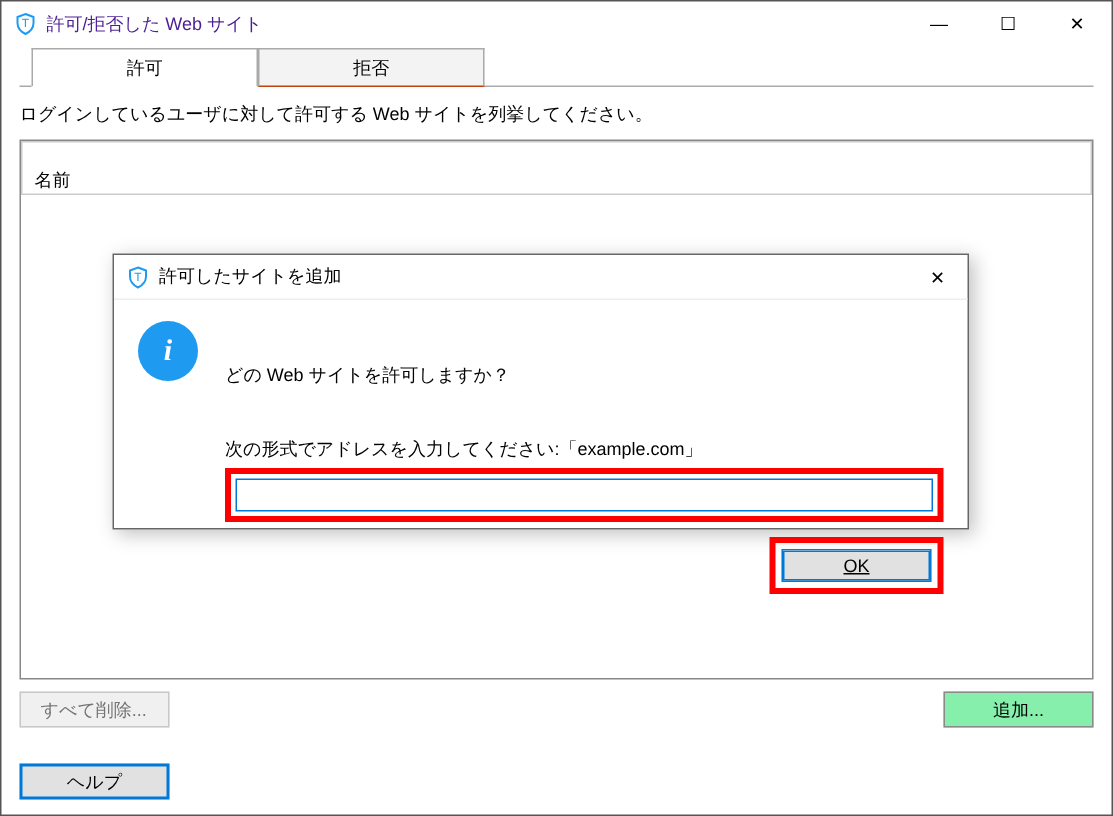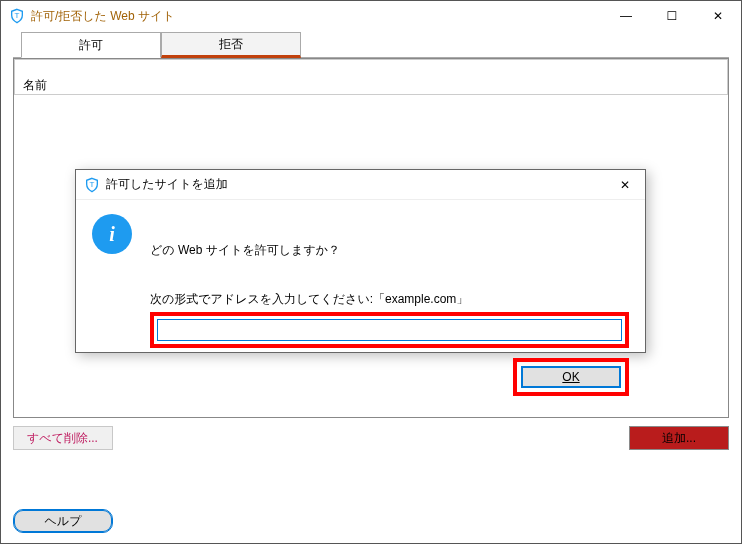--- a/index.html
+++ b/index.html
@@ -1,35 +1,35 @@
 <!DOCTYPE html>
 <html><head>
 <meta charset="utf-8">
 <style>
   * { box-sizing: border-box; font-family: "Yu Gothic UI", "Meiryo", sans-serif; font-size: 12px; }
   body { margin: 0; background: #fff; width: 742px; height: 544px; overflow: hidden; border: 1px solid #555; position: relative; }
   .titlebar { height: 30px; display: flex; align-items: center; padding-left: 8px; }
   .titlebar-icon { width: 16px; height: 16px; margin-right: 6px; }
   .shield { fill:none; stroke:#1e9bf0; stroke-width:2; }
-  .title-text { flex: 1; color: #a16207; }
+  .title-text { flex: 1; color: #4c1d95; }
   .win-controls { display: flex; height: 100%; }
   .win-btn { width: 46px; display:flex; align-items:center; justify-content:center; color:#000; }
   .main { padding: 0 12px 8px 12px; }
   .tabs { display: flex; position: relative; top: 1px; margin-left: 8px; }
-  .tab { width: 140px; height: 26px; border: 1px solid #aaa; display:flex; align-items:center; justify-content:center; background:#fff; }
-  .tab.inactive { background:#f3f3f3; border-bottom: 3px solid #c2410c; }
+  .tab { width: 151px; height: 26px; border: 1px solid #aaa; display:flex; align-items:center; justify-content:center; background:#fff; }
+  .tab.inactive { background:#f3f3f3; border-bottom: 1px solid #c2410c; }
   .tab.active { border-bottom: 1px solid #fff; }
   .instruction { padding: 10px 0 8px 0; }
   .listbox { border: 1px solid #888; height: 360px; position: relative; background:#fff; }
   .list-header { height: 24px; border-bottom: 1px solid #ddd; padding: 17px 8px; background:#fff; border: 1px solid #ccc; margin:0; }
   .bottom-row { display:flex; margin-top: 8px; gap: 8px; }
   .spacer { flex:1; }
-  .btn { min-width: 100px; height: 24px; border: 1px solid #8a8a8a; background: #b91c1c; display:flex; align-items:center; justify-content:center; padding: 0 14px; }
-  .btn.disabled { color: #be185d; background:#f0f0f0; border-color:#c8c8c8;padding-left:13px; }
-  .btn.primary { background:#e1e1e1; border-color:#0078d7; box-shadow: inset 0 0 0 1px #0078d7; border-radius: 10px; }
+  .btn { min-width: 100px; height: 24px; border: 1px solid #8a8a8a; background: #86efac; display:flex; align-items:center; justify-content:center; padding: 0 14px; }
+  .btn.disabled { color: #737373; background:#f0f0f0; border-color:#c8c8c8;padding-left:13px; }
+  .btn.primary { background:#e1e1e1; border-color:#0078d7; box-shadow: inset 0 0 0 1px #0078d7; }
   .footer { position:absolute; bottom: 10px; left: 12px; right: 12px; display:flex; }
   .footer .btn { min-width: 100px; }
   
   .dialog { position:absolute; left: 74px; top: 168px; width: 571px; height: 184px; background:#fff; border:1px solid #666; box-shadow: 3px 3px 12px rgba(0,0,0,0.25); }
   .dlg-title { height: 30px; display:flex; align-items:center; padding-left:8px; border-bottom: 1px solid #eee; }
   .dlg-close { width: 40px; height: 100%; display:flex; align-items:center; justify-content:center; }
   .dlg-body { padding: 12px 16px 8px 16px; display:flex; }
   .info-icon { width: 40px; height:40px; border-radius:50%; background:#1e9bf0; color:#fff; display:flex; align-items:center; justify-content:center; font-size:20px; font-weight:bold; margin-right: 18px; margin-top: 2px; font-family: Georgia, serif; font-style: italic; }
   .dlg-content { flex:1; }
   .dlg-q { margin-bottom: 14px; margin-top: 30px; }
@@ -58,20 +58,21 @@
     <div class="win-btn">✕</div>
   </div>
 </div>
 
 <div class="main">
   <div class="tabs">
     <div class="tab active">許可</div>
     <div class="tab inactive">拒否</div>
   </div>
   <div style="border-top:1px solid #aaa;"></div>
+  <div class="instruction">ログインしているユーザに対して許可する Web サイトを列挙してください。</div>
   <div class="listbox">
     <div class="list-header">名前</div>
   </div>
   <div class="bottom-row">
     <div class="btn disabled">すべて削除...</div>
     <div class="spacer"></div>
     <div class="btn">追加...</div>
   </div>
 </div>
 

